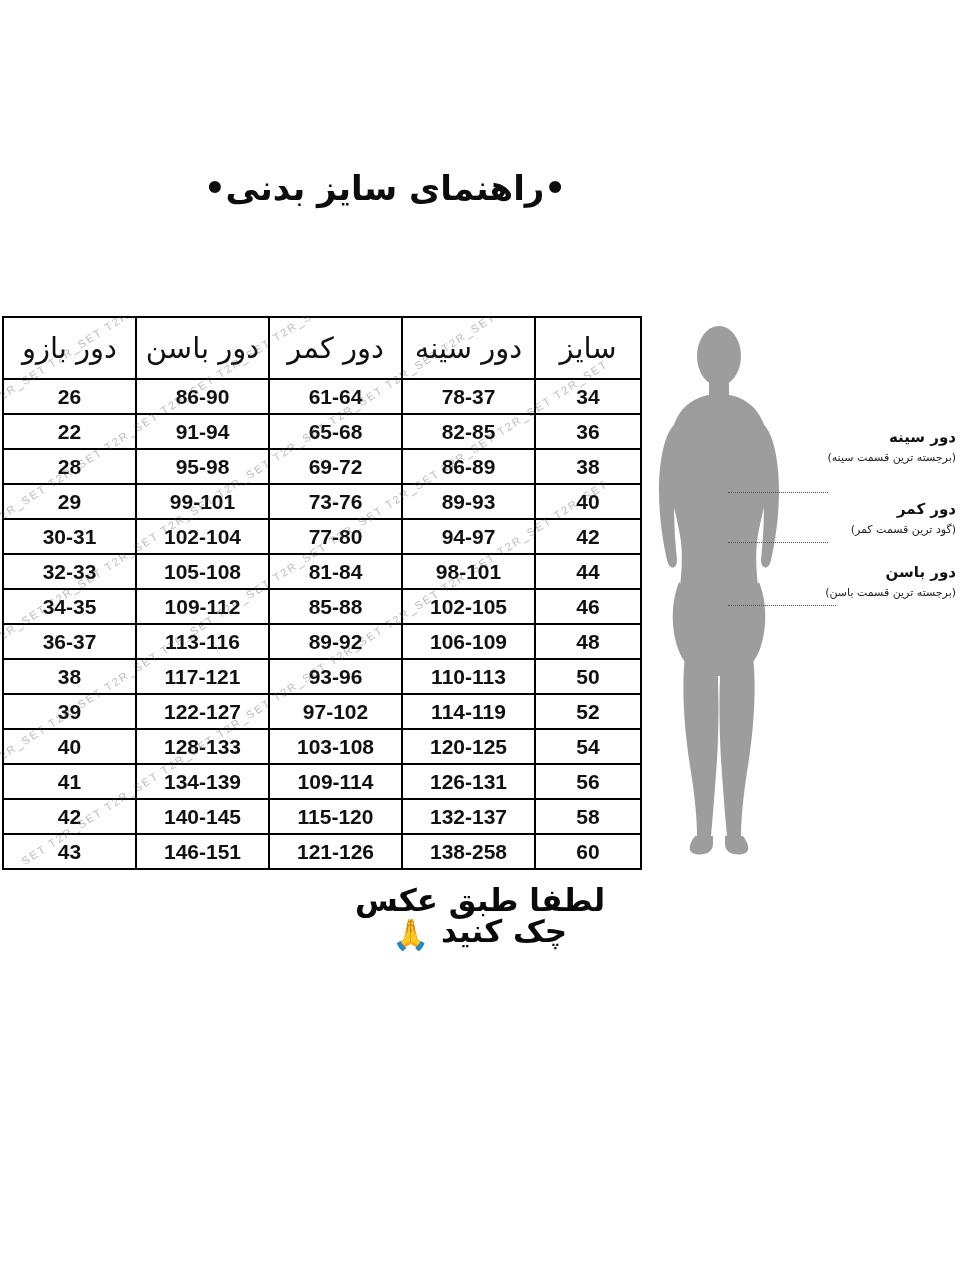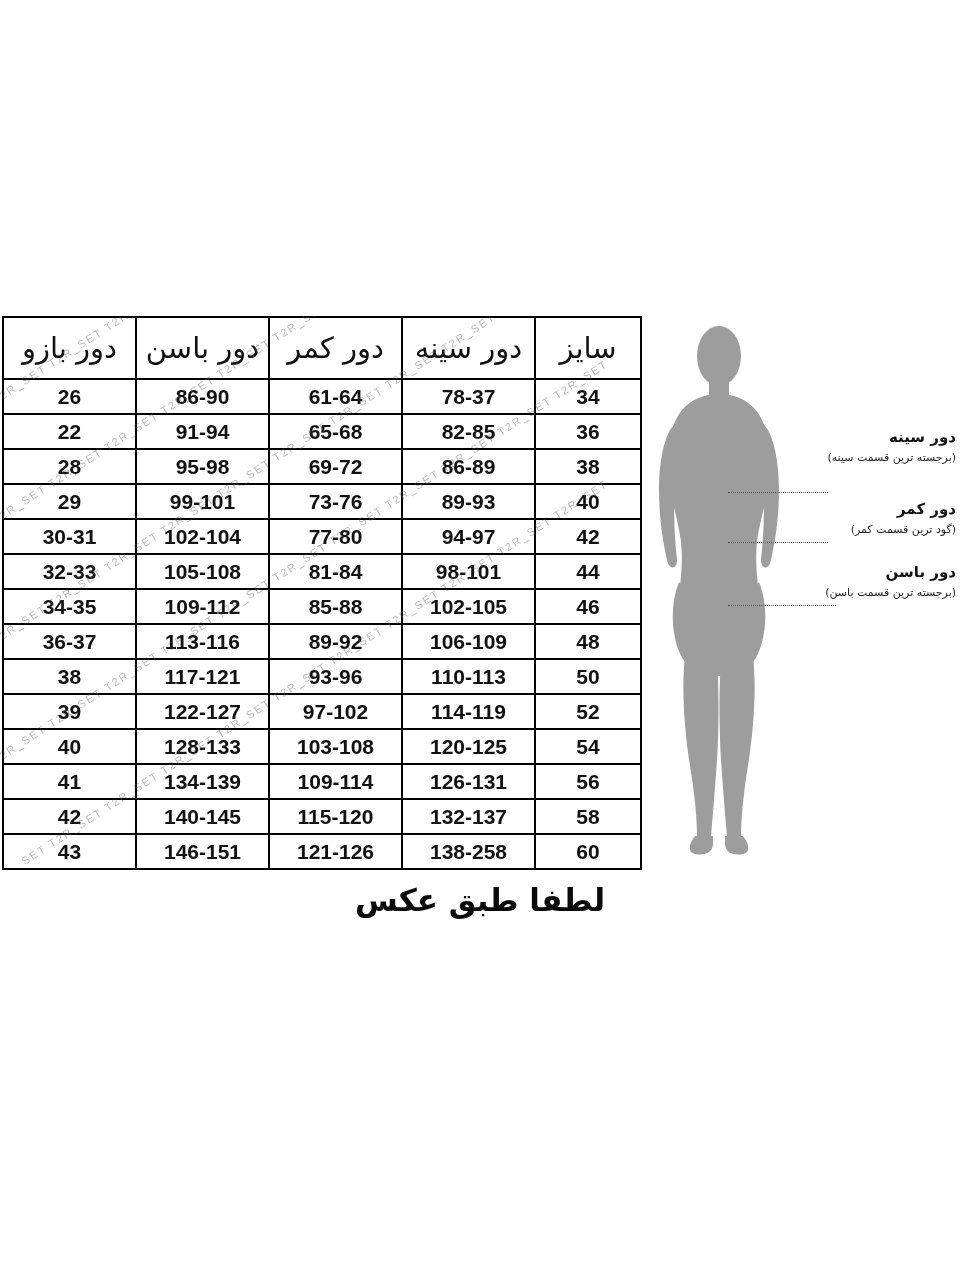--- a/index.html
+++ b/index.html
@@ -181,20 +181,23 @@
     background: #ffffff;
   }
 </style>
 </head>
 <body>
 
 <div class="page">
 
   <div class="band-top"></div>
 
+  <div class="title">
+    <span class="title-inner">•راهنمای سایز بدنی•</span>
+  </div>
 
   <div class="table-wrap">
     <table class="size-table">
       <colgroup>
         <col class="c-size">
         <col class="c-col">
         <col class="c-col">
         <col class="c-col">
         <col class="c-col">
       </colgroup>
@@ -394,15 +397,19 @@
       <span class="a-sub">(گود ترین قسمت کمر)</span>
     </div>
     <div class="anno anno-hip">
       <span class="a-title">دور باسن</span>
       <span class="a-sub">(برجسته ترین قسمت باسن)</span>
     </div>
   </div>
 
   <div class="caption">
     <p class="line cap-l2">لطفا طبق عکس</p>
+    <p class="line cap-l4">
+      <span>چک کنید</span>
+      <span class="emoji">🙏</span>
+    </p>
   </div>
 
 </div>
 
 </body></html>

